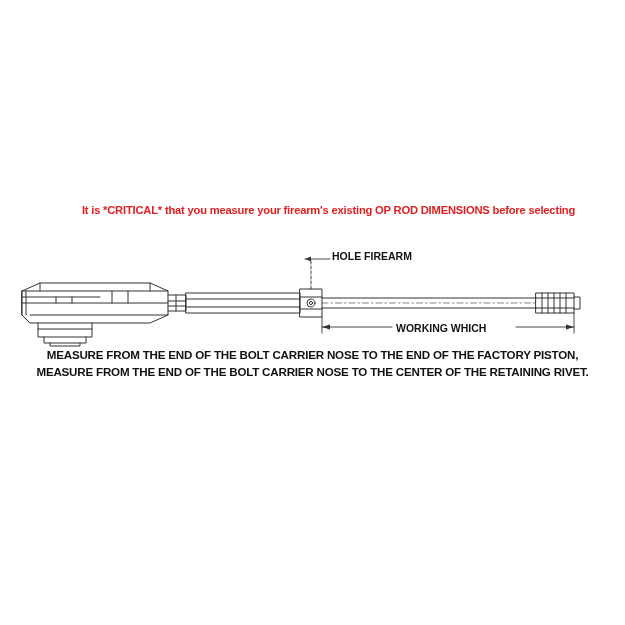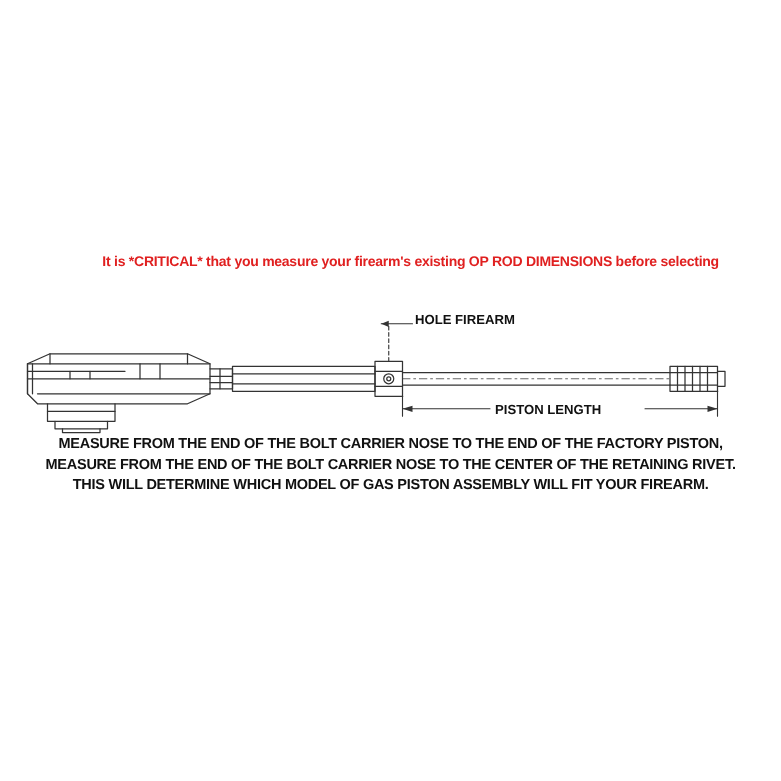--- a/index.html
+++ b/index.html
@@ -170,21 +170,20 @@
 
           <path d="M322 82 L330 79.5 L330 84.5 Z" fill="#333333" stroke="none"></path>
           <path d="M574 82 L566 79.5 L566 84.5 Z" fill="#333333" stroke="none"></path>
         </g>
 
       </g>
     </svg>
   </div>
 
   <span class="dimlabel" id="hole-distance-label">HOLE FIREARM</span>
-  <span class="dimlabel" id="working-length-label">PISTON LENGTH</span>
+  <span class="dimlabel" id="working-length-label">WORKING WHICH</span>
 
   <div class="instructions">
     <span class="ln">MEASURE FROM THE END OF THE BOLT CARRIER NOSE TO THE END OF THE FACTORY PISTON,</span>
     <span class="ln">MEASURE FROM THE END OF THE BOLT CARRIER NOSE TO THE CENTER OF THE RETAINING RIVET.</span>
-    <span class="ln">THIS WILL DETERMINE WHICH MODEL OF GAS PISTON ASSEMBLY WILL FIT YOUR FIREARM.</span>
   </div>
 
 </div>
 
 </body></html>

